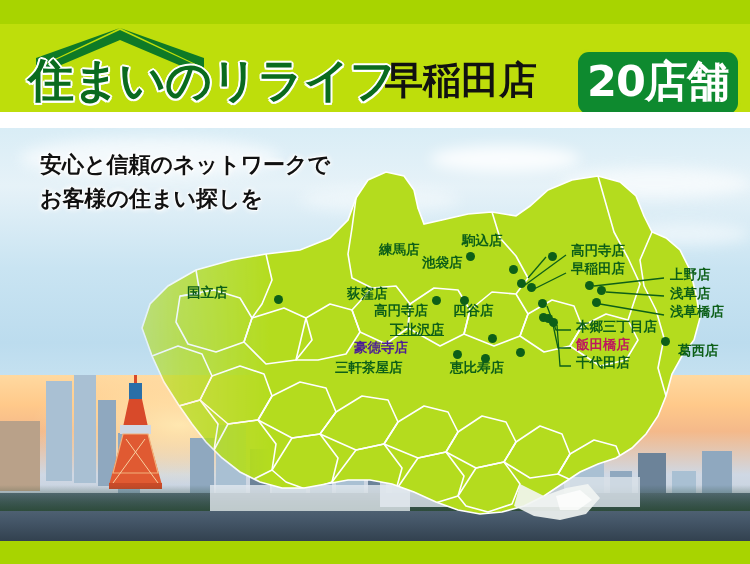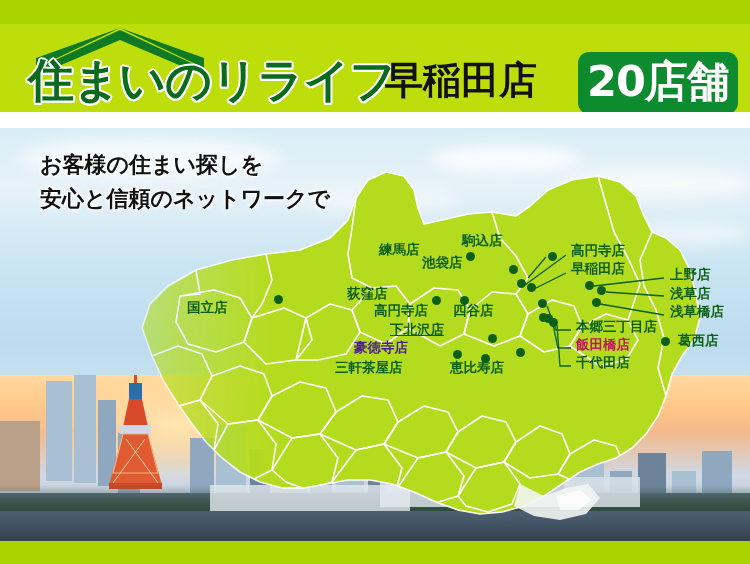--- a/index.html
+++ b/index.html
@@ -257,39 +257,39 @@
       <line x1="664" y1="187" x2="600" y2="176"></line>
       <path d="M571,202 L556,202 L547,178"></path>
       <path d="M571,220 L558,220 L552,192"></path>
       <path d="M571,238 L560,238 L557,197"></path>
       <line x1="546" y1="129" x2="528" y2="150"></line>
     </g>
   </svg>
 
   <div id="store-layer">
       <div class="dot" style="left: 273.5px; top: 294.5px; background: rgb(13, 95, 24);"></div>
-      <div class="lbl" style="color: rgb(13, 95, 24); top: 301px; left: 187px; visibility: visible;">国立店</div>
+      <div class="lbl" style="color: rgb(13, 95, 24); top: 286px; left: 187px; visibility: visible;">国立店</div>
       <div class="dot" style="left: 465.5px; top: 251.5px; background: rgb(13, 95, 24);"></div>
       <div class="lbl" style="color: rgb(13, 95, 24); top: 243px; left: 379px; visibility: visible;">練馬店</div>
       <div class="dot" style="left: 508.5px; top: 264.5px; background: rgb(13, 95, 24);"></div>
       <div class="lbl" style="color: rgb(13, 95, 24); top: 256px; left: 422px; visibility: visible;">池袋店</div>
       <div class="dot" style="left: 547.5px; top: 251.5px; background: rgb(13, 95, 24);"></div>
       <div class="lbl" style="color: rgb(13, 95, 24); top: 234px; left: 462px; visibility: visible;">駒込店</div>
       <div class="dot" style="left: 516.5px; top: 278.5px; background: rgb(13, 95, 24);"></div>
       <div class="lbl" style="color: rgb(13, 95, 24); top: 244px; left: 571px;">高円寺店</div>
       <div class="dot" style="left: 526.5px; top: 282.5px; background: rgb(13, 95, 24);"></div>
       <div class="lbl" style="color: rgb(13, 95, 24); top: 262px; left: 571px;">早稲田店</div>
       <div class="dot" style="left: 584.5px; top: 280.5px; background: rgb(13, 95, 24);"></div>
       <div class="lbl" style="color: rgb(13, 95, 24); top: 268px; left: 670px;">上野店</div>
       <div class="dot" style="left: 596.5px; top: 285.5px; background: rgb(13, 95, 24);"></div>
       <div class="lbl" style="color: rgb(13, 95, 24); top: 287px; left: 670px;">浅草店</div>
       <div class="dot" style="left: 591.5px; top: 297.5px; background: rgb(13, 95, 24);"></div>
       <div class="lbl" style="color: rgb(13, 95, 24); top: 305px; left: 670px;">浅草橋店</div>
       <div class="dot" style="left: 660.5px; top: 336.5px; background: rgb(13, 95, 24);"></div>
-      <div class="lbl" style="color: rgb(13, 95, 24); top: 334px; left: 678px; font-family: Liberation Serif, serif;">葛西店</div>
+      <div class="lbl" style="color: rgb(13, 95, 24); top: 344px; left: 678px; font-family: Liberation Serif, serif;">葛西店</div>
       <div class="dot" style="left: 431.5px; top: 295.5px; background: rgb(13, 95, 24);"></div>
       <div class="lbl" style="color: rgb(13, 95, 24); top: 287px; left: 347px; visibility: visible;">荻窪店</div>
       <div class="dot" style="left: 459.5px; top: 295.5px; background: rgb(13, 95, 24);"></div>
       <div class="lbl" style="color: rgb(13, 95, 24); top: 304px; left: 374px; visibility: visible;">高円寺店</div>
       <div class="dot" style="left: 538.5px; top: 312.5px; background: rgb(13, 95, 24);"></div>
       <div class="lbl" style="color: rgb(13, 95, 24); top: 304px; left: 453px; visibility: visible;">四谷店</div>
       <div class="dot" style="left: 537.5px; top: 298.5px; background: rgb(13, 95, 24);"></div>
       <div class="lbl" style="color: rgb(13, 95, 24); top: 320px; left: 576px;">本郷三丁目店</div>
       <div class="dot" style="left: 543.5px; top: 313.5px; background: rgb(13, 95, 24);"></div>
       <div class="lbl" style="color: #be185d; top: 338px; left: 576px;">飯田橋店</div>
@@ -299,22 +299,22 @@
       <div class="lbl" style="color: rgb(13, 95, 24); top: 323px; left: 390px; visibility: visible; text-decoration: underline;">下北沢店</div>
       <div class="dot" style="left: 452.5px; top: 349.5px; background: rgb(13, 95, 24);"></div>
       <div class="lbl" style="color: #4c1d95; top: 341px; left: 354px; visibility: visible; text-align: right;">豪徳寺店</div>
       <div class="dot" style="left: 480.5px; top: 353.5px; background: rgb(13, 95, 24);"></div>
       <div class="lbl" style="color: rgb(13, 95, 24); top: 361px; left: 335px; visibility: visible;">三軒茶屋店</div>
       <div class="dot" style="left: 515.5px; top: 347.5px; background: rgb(13, 95, 24);"></div>
       <div class="lbl" style="color: rgb(13, 95, 24); top: 361px; left: 450px; visibility: visible;">恵比寿店</div>
     </div>
 
   <div class="subtitle">
+    <div>安心と信頼のネットワークで</div>
     <div>お客様の住まい探しを</div>
-    <div>安心と信頼のネットワークで</div>
   </div>
 
   <div class="header-band">
     <div class="header-topstripe"></div>
 
     <svg class="roof-icon" viewBox="0 0 168 42">
       <polygon points="84,0 168,40 168,30 84,0" fill="#0e7a26"></polygon>
       <polygon points="84,0 0,40 0,30 84,0" fill="#0e7a26"></polygon>
       <polygon points="84,2 166,40 150,40 84,12 18,40 2,40" fill="#0e7a26"></polygon>
     </svg>

